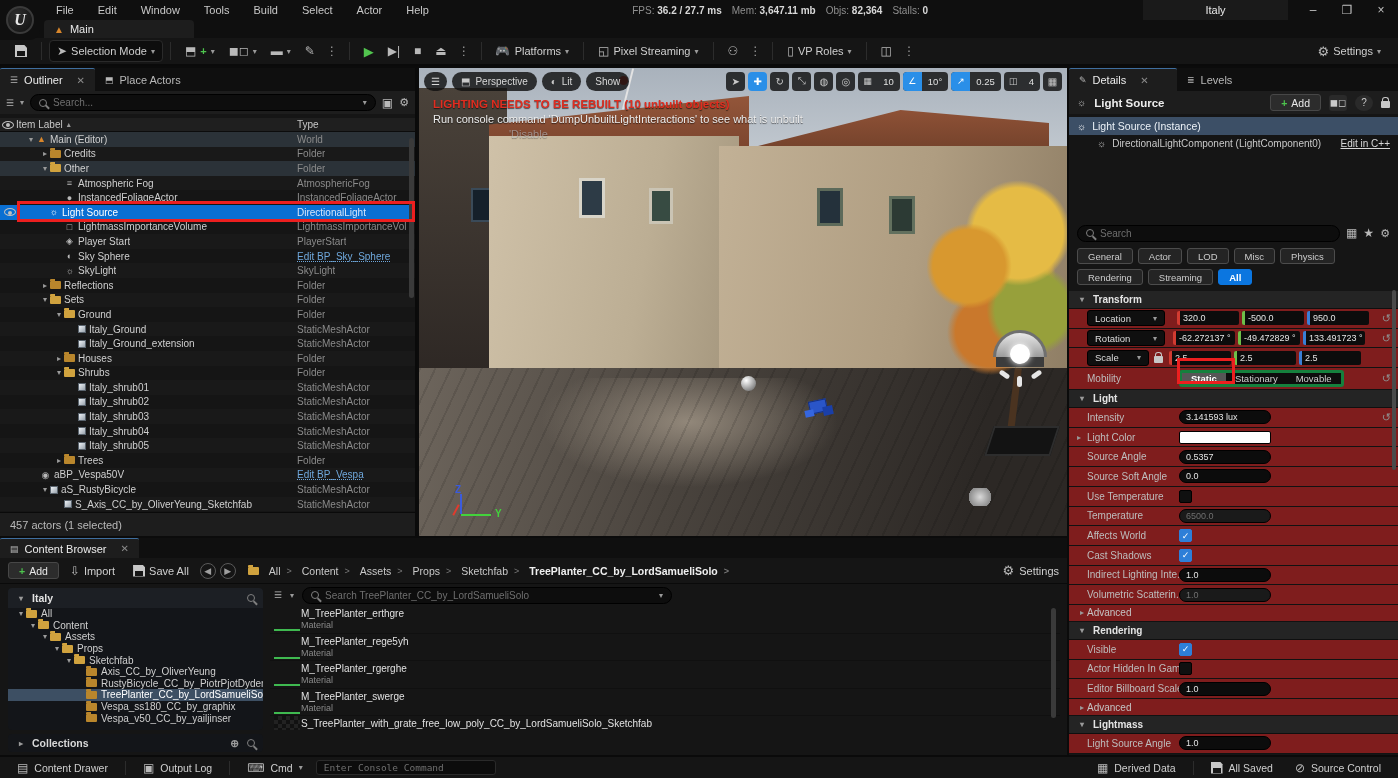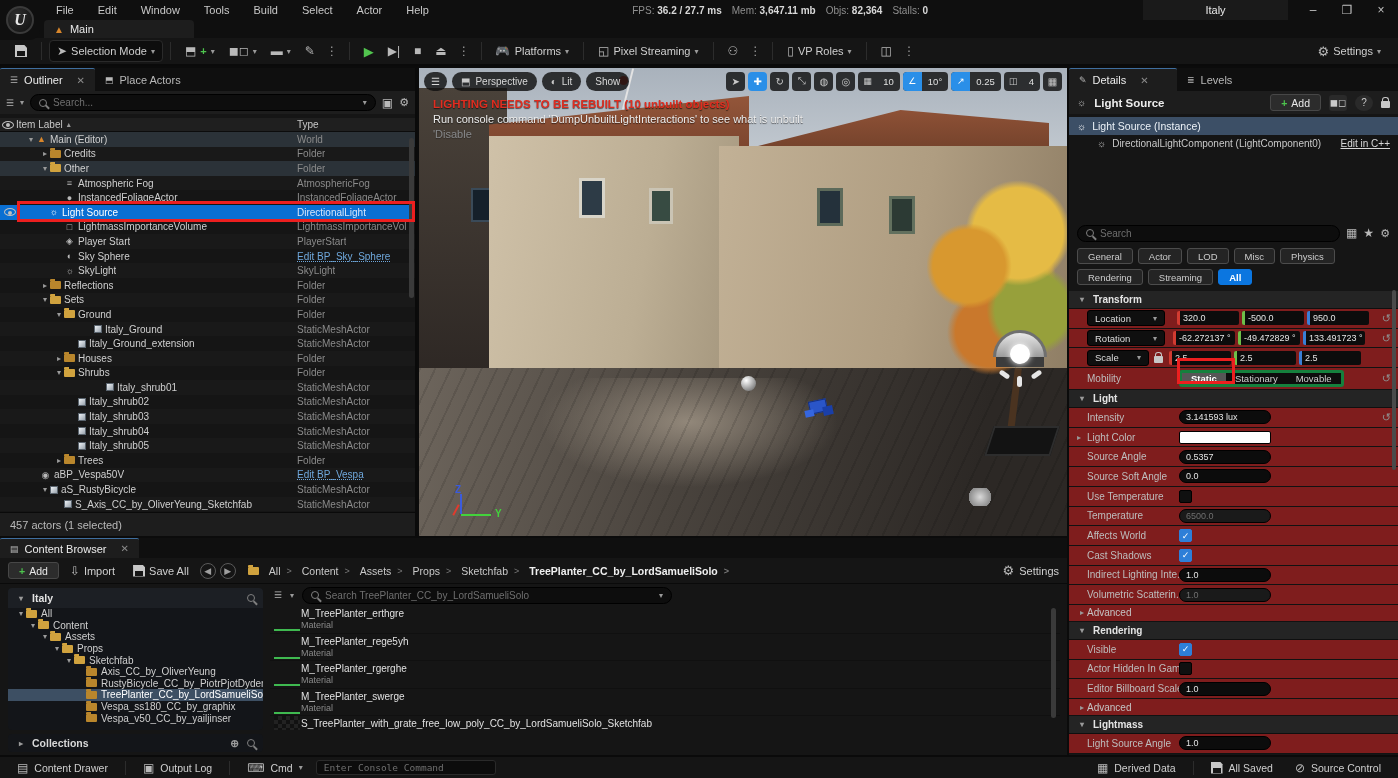--- a/index.html
+++ b/index.html
@@ -82,21 +82,21 @@
   .vgroup{margin-left:auto;display:flex;gap:3px;align-items:center}
   .vbtn{width:19px;height:19px;border-radius:4px;background:rgba(16,16,16,.82);display:flex;align-items:center;justify-content:center;color:#c9c9c9;font-size:10px}
   .vbtn.on{background:#2a8fe8;color:#fff}
   .vsnap{height:19px;border-radius:4px;background:rgba(16,16,16,.82);display:flex;align-items:center;overflow:hidden}
   .vsnap .ic{width:19px;height:19px;display:flex;align-items:center;justify-content:center;font-size:9px;color:#c9c9c9}
   .vsnap .ic.on{background:#2a8fe8;color:#fff}
   .vsnap .val{padding:0 6px;font-size:9.5px;color:#e0e0e0}
   #vp-warning{position:absolute;left:14px;top:30px;z-index:9;text-shadow:0 1px 1px rgba(0,0,0,.6)}
   #vp-warning .l1{color:#e02d20;font-weight:bold;font-size:11.5px}
   #vp-warning .l2{color:#ececec;font-size:11px;margin-top:3px}
-  #vp-warning .l3{color:#b9c2cc;font-size:11px;margin-top:3px;opacity:.55}
+  #vp-warning .l3{color:#b9c2cc;font-size:11px;margin-top:3px;margin-left:76px;opacity:.55}
   
   #details{position:absolute;left:1069px;top:68px;width:329px;height:687px;background:#151515}
   #dhead{height:23px;background:#1d1d1d;display:flex;align-items:center;padding:0 8px;gap:8px}
   #dhead .title{font-weight:bold;color:#ececec;font-size:11.5px}
   #dhead .spacer{flex:1}
   .addbtn{height:17px;background:#2c2c2c;border:1px solid #474747;border-radius:3px;display:flex;align-items:center;gap:4px;padding:0 10px;color:#e8e8e8;font-size:10.5px}
   .dico{width:18px;height:16px;display:flex;align-items:center;justify-content:center;background:#2a2a2a;border-radius:3px;color:#c9c9c9;font-size:10px}
   #inst-row{height:18px;margin-top:3px;background:#3c4f66;display:flex;align-items:center;gap:6px;padding:0 8px;color:#ecf2f8;font-size:10.5px}
   #comp-row{height:17px;display:flex;align-items:center;gap:6px;padding:0 8px 0 28px;color:#c9c9c9;font-size:10px}
   #comp-row .cpp{margin-left:auto;color:#d8d8d8;text-decoration:underline}
@@ -388,21 +388,21 @@
       </div>
     <div class="orow" style="padding-left:38px">
         <span class="eyecol"></span>
         <span class="tw">▾</span>
         <span class="oic">
           <span class="fold open"></span>
         </span>
         <span class="olabel">Ground</span>
         <span class="otype">Folder</span>
       </div>
-    <div class="orow" style="padding-left:78px">
+    <div class="orow" style="padding-left:62px">
         <span class="eyecol"></span>
         <span class="oic ic-mesh"></span>
         <span class="olabel">Italy_Ground</span>
         <span class="otype">StaticMeshActor</span>
       </div>
     <div class="orow" style="padding-left:62px">
         <span class="eyecol"></span>
         <span class="oic ic-mesh"></span>
         <span class="olabel">Italy_Ground_extension</span>
         <span class="otype">StaticMeshActor</span>
@@ -418,21 +418,21 @@
       </div>
     <div class="orow" style="padding-left:38px">
         <span class="eyecol"></span>
         <span class="tw">▾</span>
         <span class="oic">
           <span class="fold open"></span>
         </span>
         <span class="olabel">Shrubs</span>
         <span class="otype">Folder</span>
       </div>
-    <div class="orow" style="padding-left:90px">
+    <div class="orow" style="padding-left:62px">
         <span class="eyecol"></span>
         <span class="oic ic-mesh"></span>
         <span class="olabel">Italy_shrub01</span>
         <span class="otype">StaticMeshActor</span>
       </div>
     <div class="orow" style="padding-left:62px">
         <span class="eyecol"></span>
         <span class="oic ic-mesh"></span>
         <span class="olabel">Italy_shrub02</span>
         <span class="otype">StaticMeshActor</span>

